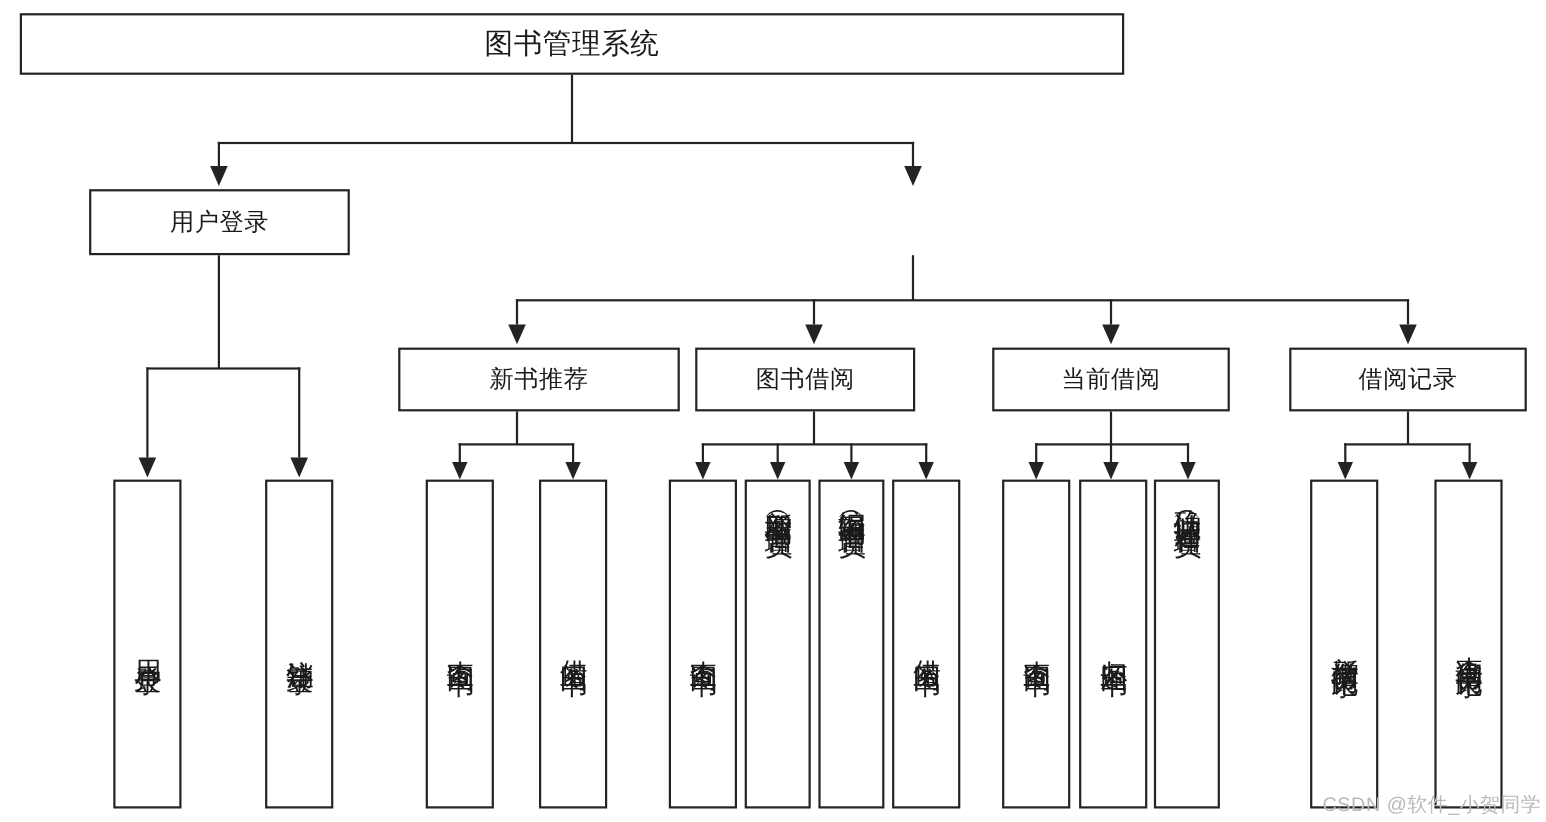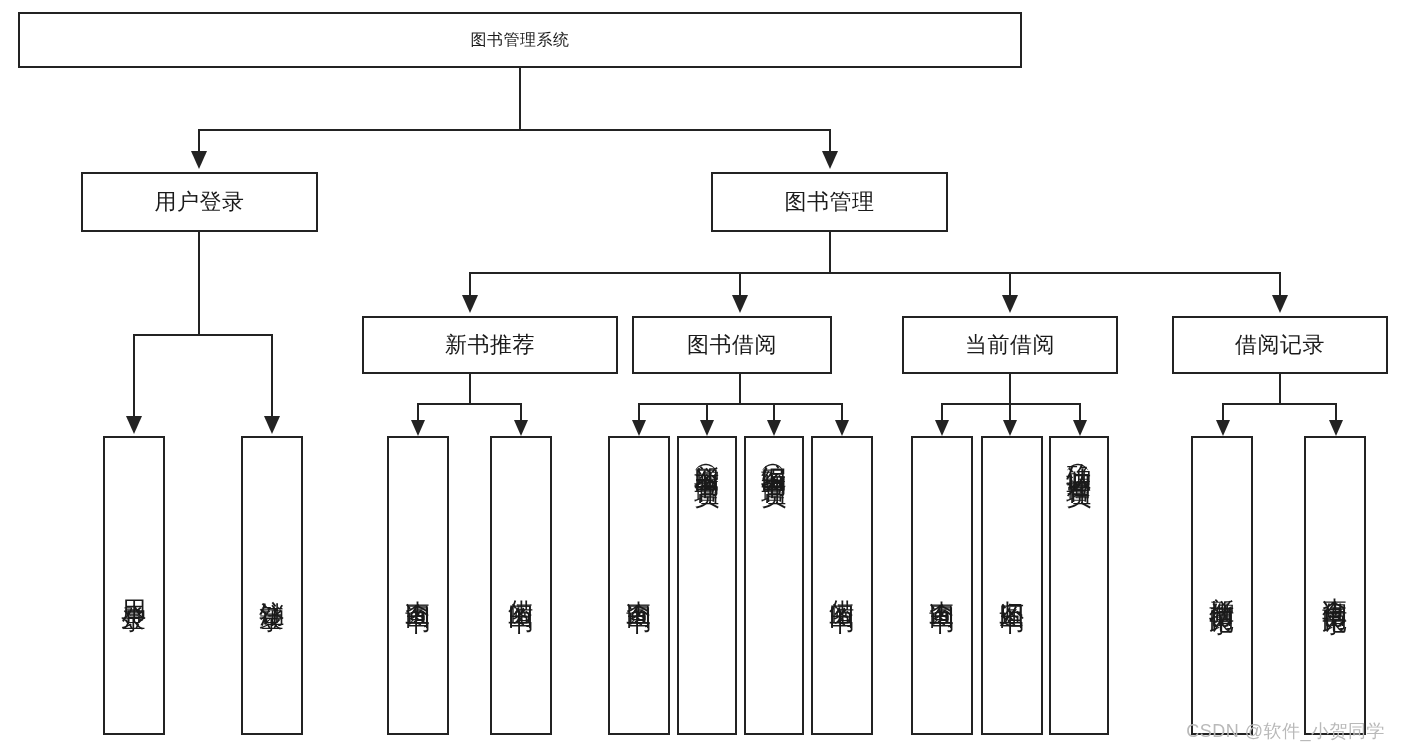--- a/index.html
+++ b/index.html
@@ -31,21 +31,21 @@
     display: block;
     text-align: center;
     line-height: 1.22;
     letter-spacing: 0.5px;
   }
   
   .node.horiz .lbl {
     writing-mode: horizontal-tb;
     font-size: 22px;
   }
-  #n-root.node.horiz .lbl { font-size: 16px; }
+  #n-root.node.horiz .lbl { font-size: 26px; }
   
   .node.vert {
     align-items: flex-start;
     justify-content: center;
     padding-top: 6px;
   }
   .node.vert .lbl {
     writing-mode: vertical-rl;
     text-orientation: upright;
     font-size: 25px;
@@ -73,21 +73,21 @@
     border-right: 8px solid transparent;
     border-top: 18px solid #232323;
   }
   .arrow.sm {
     border-left-width: 7px;
     border-right-width: 7px;
     border-top-width: 16px;
   }
   #watermark {
     position: absolute;
-    right: 20px;
+    right: 4px;
     bottom: 4px;
     font-size: 18px;
     color: #b9b9b9;
     letter-spacing: 0.5px;
     white-space: nowrap;
     pointer-events: none;
   }
 </style>
 </head>
 <body>
@@ -105,23 +105,20 @@
   <div class="ln v" style="left:198px; top:129px; width:2px; height:22px;"></div>
   <div class="arrow" style="left:191px; top:151px;"></div>
 
   <div class="ln v" style="left:829px; top:129px; width:2px; height:22px;"></div>
   <div class="arrow" style="left:822px; top:151px;"></div>
 
   <div class="node horiz" id="n-user-login" style="left:81px; top:172px; width:237px; height:60px;">
     <span class="lbl">用户登录</span>
   </div>
 
-  <div class="node horiz" id="n-book-manage" style="left:711px; top:172px; width:237px; height:60px;">
-    <span class="lbl">图书管理</span>
-  </div>
 
   <div class="ln v" style="left:198px; top:232px; width:2px; height:103px;"></div>
   <div class="ln h" style="left:133px; top:334px; width:140px; height:2px;"></div>
   <div class="ln v" style="left:133px; top:334px; width:2px; height:82px;"></div>
   <div class="arrow" style="left:126px; top:416px;"></div>
   <div class="ln v" style="left:271px; top:334px; width:2px; height:82px;"></div>
   <div class="arrow" style="left:264px; top:416px;"></div>
 
   <div class="ln v" style="left:829px; top:232px; width:2px; height:41px;"></div>
   <div class="ln h" style="left:469px; top:272px; width:812px; height:2px;"></div>

